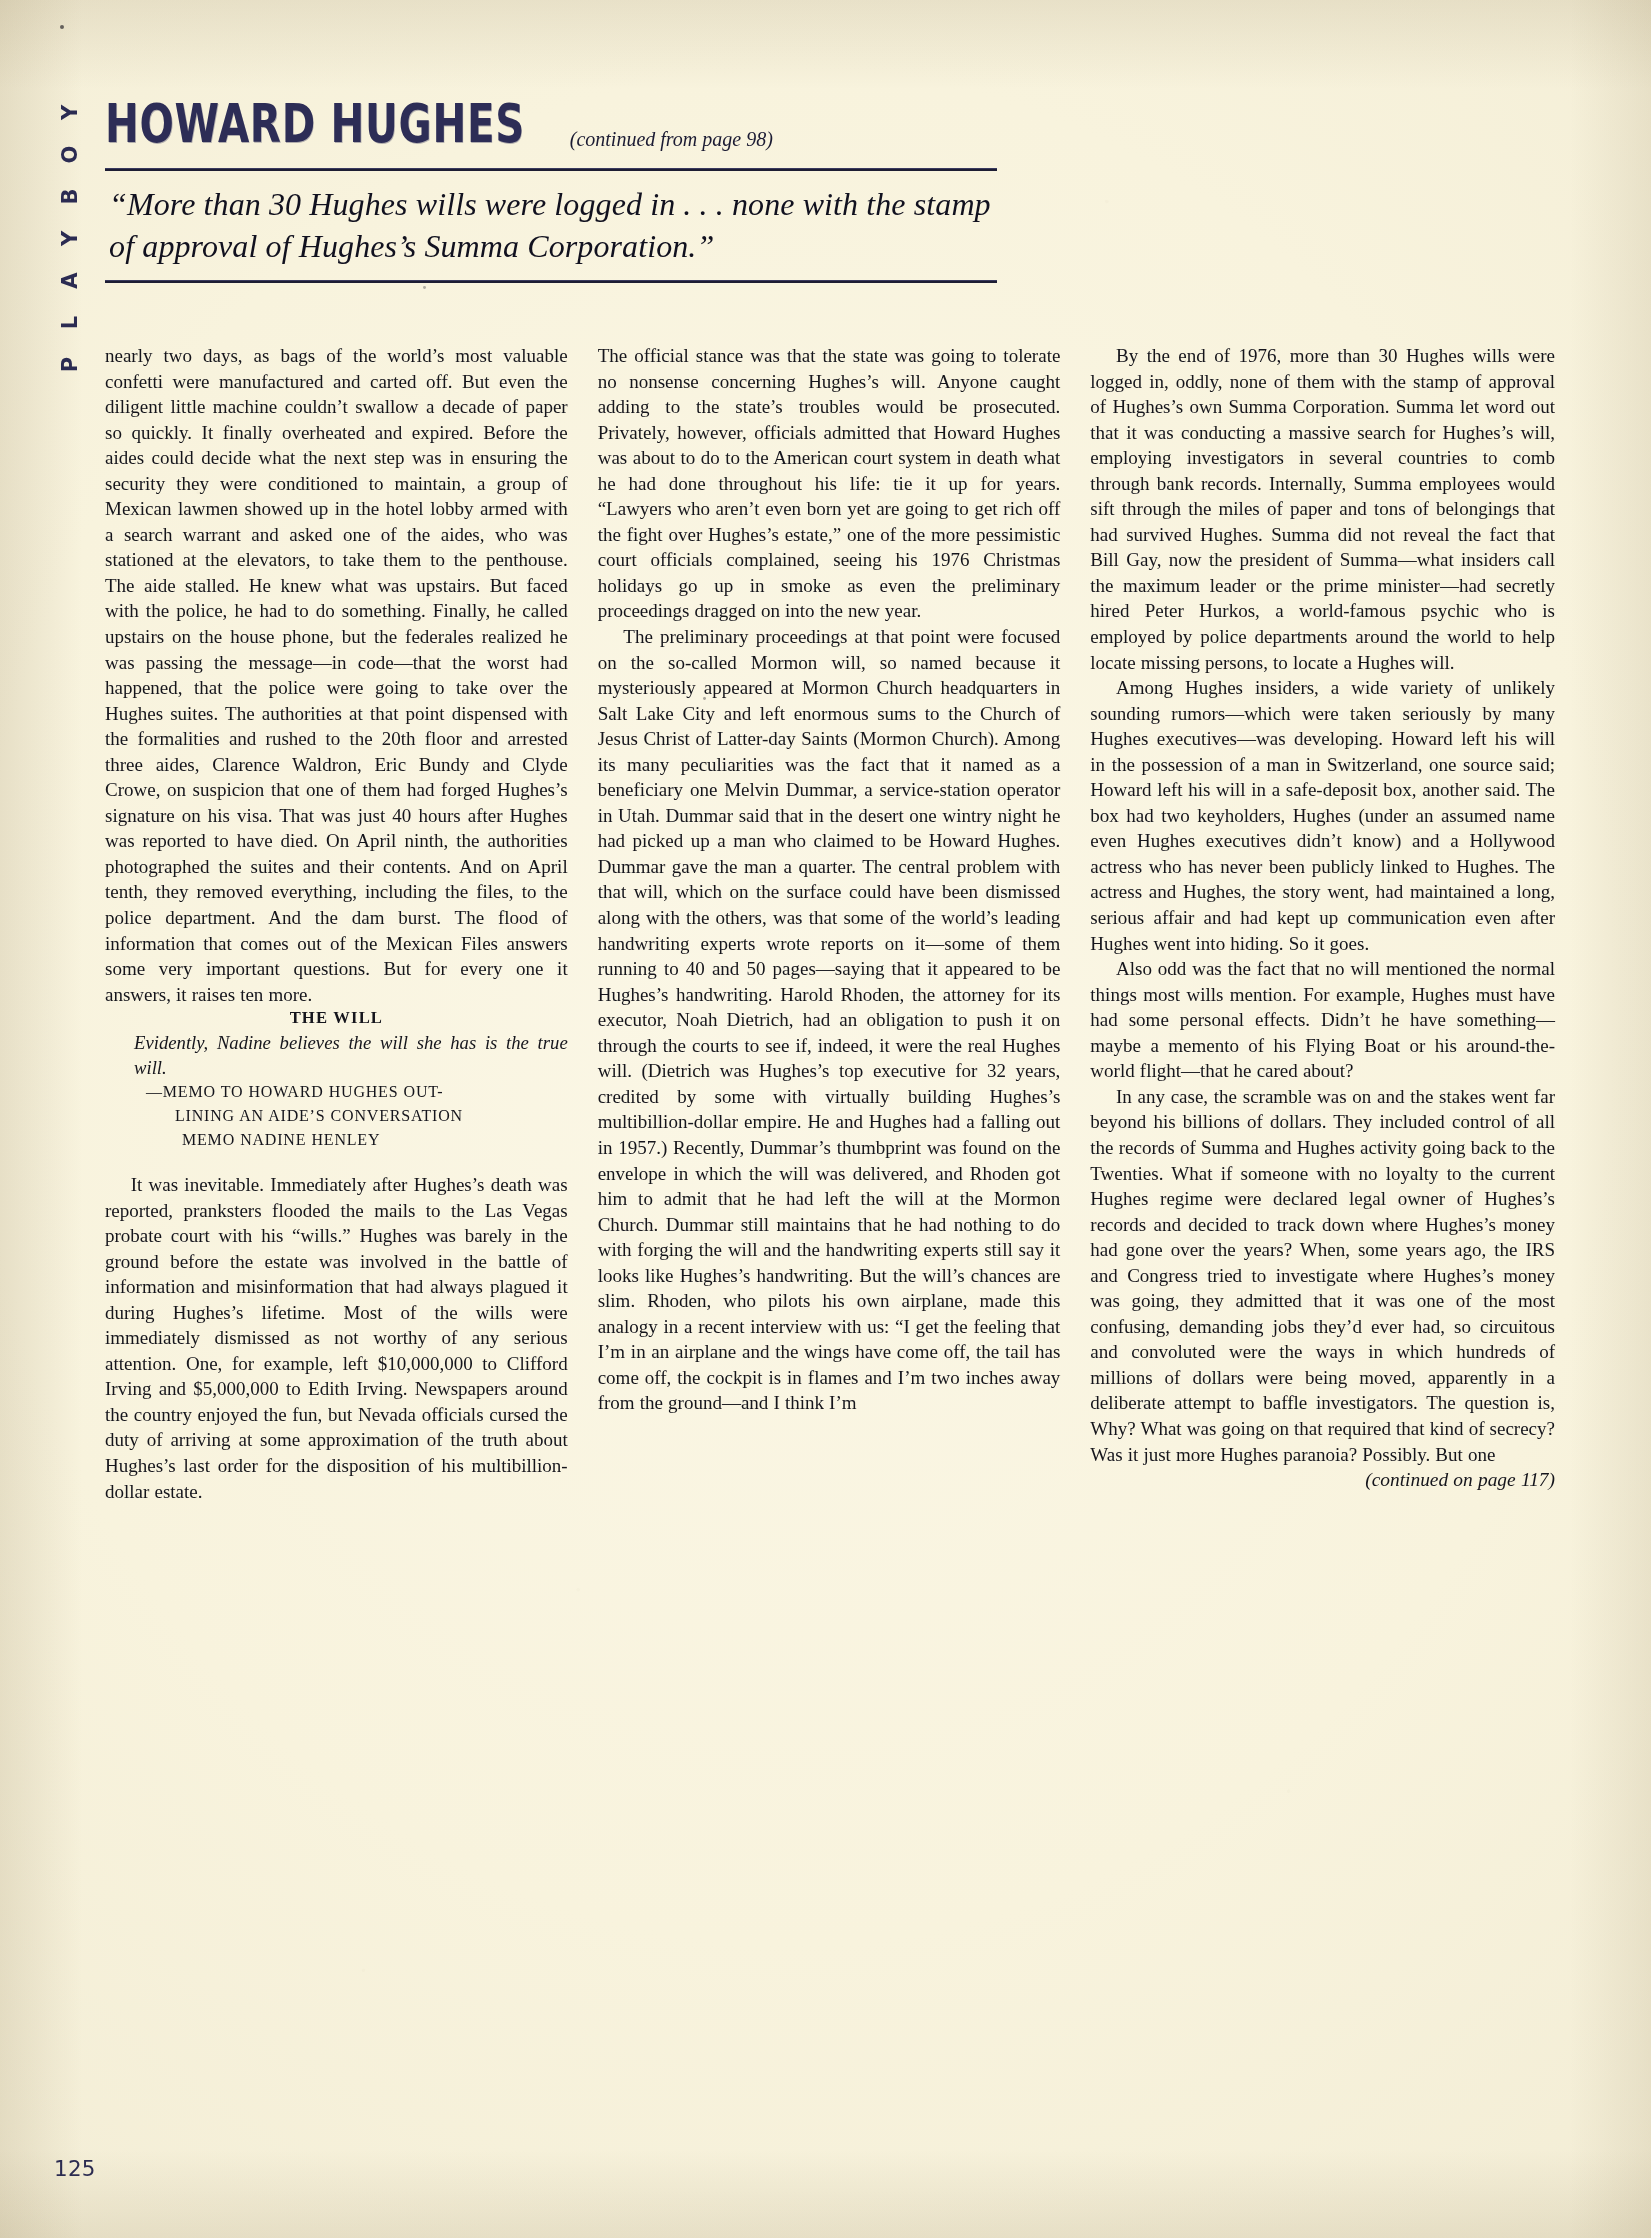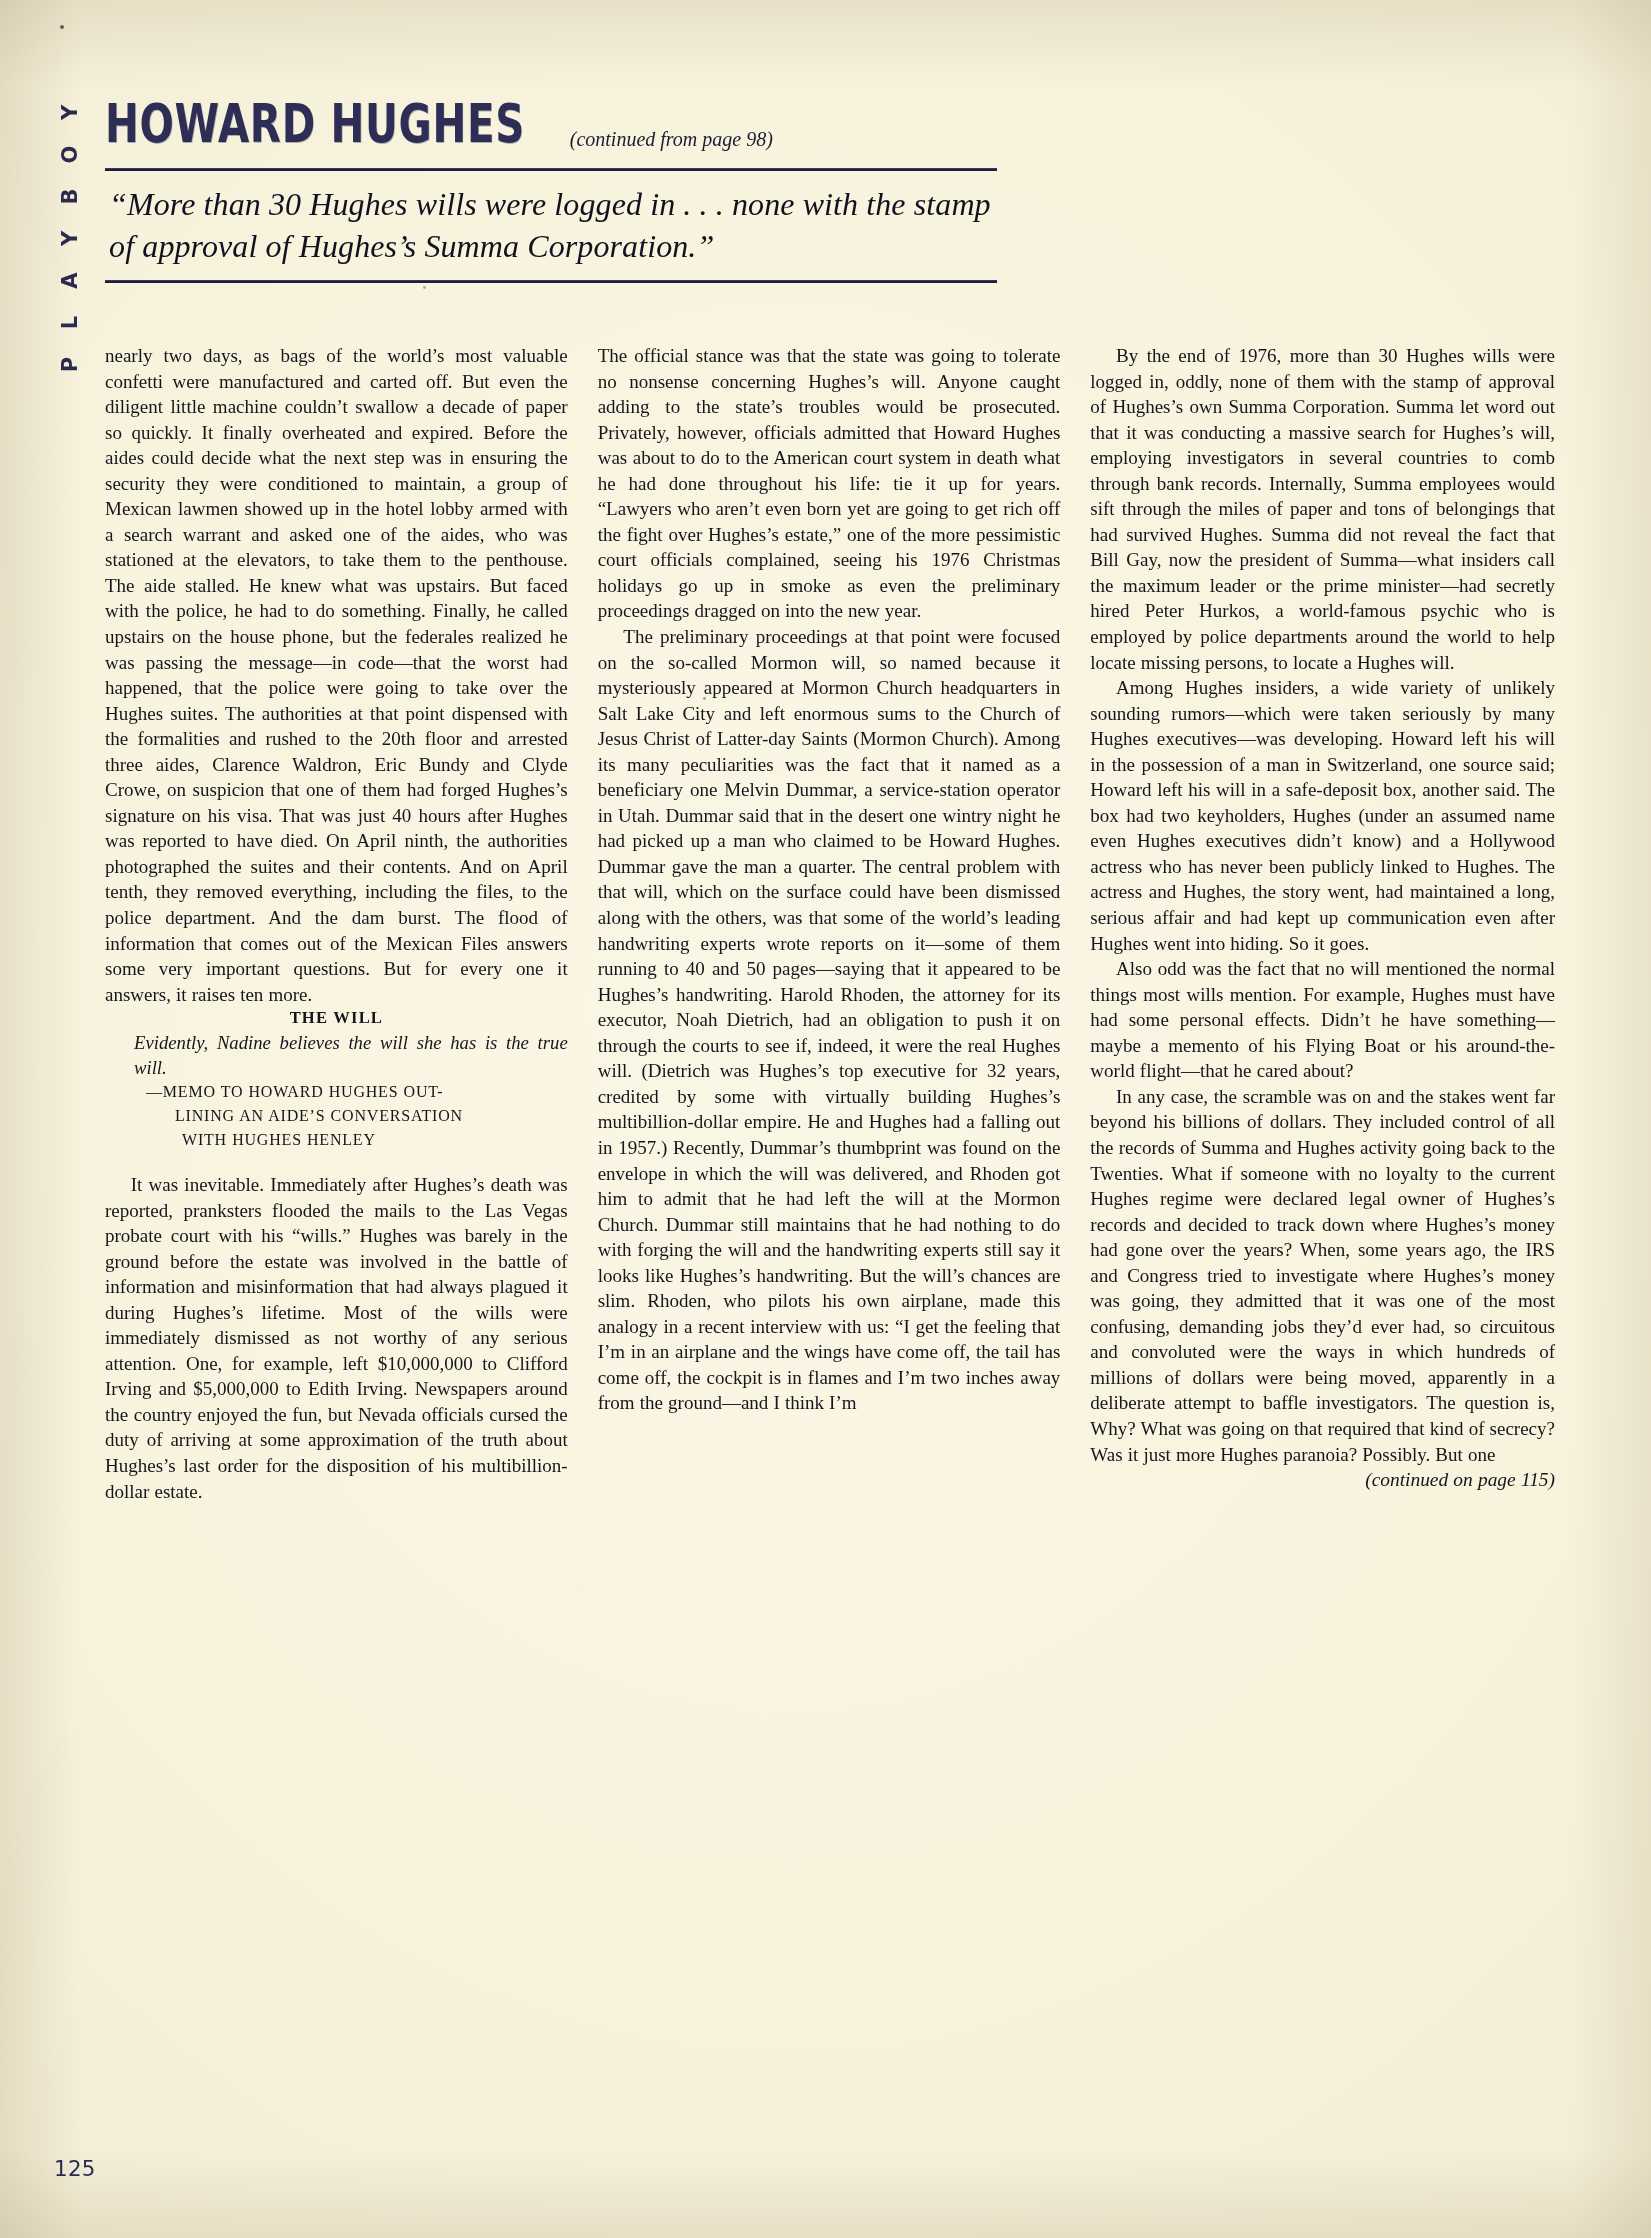--- a/index.html
+++ b/index.html
@@ -215,37 +215,37 @@
 
   <div class="cols">
 
     <div class="col c1">
       <p class="first">nearly two days, as bags of the world’s most valuable confetti were manufactured and carted off. But even the diligent little machine couldn’t swallow a decade of paper so quickly. It finally overheated and expired. Before the aides could decide what the next step was in ensuring the security they were conditioned to maintain, a group of Mexican lawmen showed up in the hotel lobby armed with a search warrant and asked one of the aides, who was stationed at the elevators, to take them to the penthouse. The aide stalled. He knew what was upstairs. But faced with the police, he had to do something. Finally, he called upstairs on the house phone, but the federales realized he was passing the message—in code—that the worst had happened, that the police were going to take over the Hughes suites. The authorities at that point dispensed with the formalities and rushed to the 20th floor and arrested three aides, Clarence Waldron, Eric Bundy and Clyde Crowe, on suspicion that one of them had forged Hughes’s signature on his visa. That was just 40 hours after Hughes was reported to have died. On April ninth, the authorities photographed the suites and their contents. And on April tenth, they removed everything, including the files, to the police department. And the dam burst. The flood of information that comes out of the Mexican Files answers some very important questions. But for every one it answers, it raises ten more.</p>
       <p class="subhead">THE WILL</p>
       <p class="memo">Evidently, Nadine believes the will she has is the true will.</p>
       <p class="attrib">
         <span class="ln l1">—MEMO TO HOWARD HUGHES OUT-</span>
         <span class="ln l2">LINING AN AIDE’S CONVERSATION</span>
-        <span class="ln l3">WITH HUGHES HENLEY</span>
+        <span class="ln l3">MEMO NADINE HENLEY</span>
       </p>
       <div class="gap"></div>
       <p>It was inevitable. Immediately after Hughes’s death was reported, pranksters flooded the mails to the Las Vegas probate court with his “wills.” Hughes was barely in the ground before the estate was involved in the battle of information and misinformation that had always plagued it during Hughes’s lifetime. Most of the wills were immediately dismissed as not worthy of any serious attention. One, for example, left $10,000,000 to Clifford Irving and $5,000,000 to Edith Irving. Newspapers around the country enjoyed the fun, but Nevada officials cursed the duty of arriving at some approximation of the truth about Hughes’s last order for the disposition of his multibillion-dollar estate.</p>
     </div>
 
     <div class="col c2">
       <p class="first">The official stance was that the state was going to tolerate no nonsense concerning Hughes’s will. Anyone caught adding to the state’s troubles would be prosecuted. Privately, however, officials admitted that Howard Hughes was about to do to the American court system in death what he had done throughout his life: tie it up for years. “Lawyers who aren’t even born yet are going to get rich off the fight over Hughes’s estate,” one of the more pessimistic court officials complained, seeing his 1976 Christmas holidays go up in smoke as even the preliminary proceedings dragged on into the new year.</p>
       <p>The preliminary proceedings at that point were focused on the so-called Mormon will, so named because it mysteriously appeared at Mormon Church headquarters in Salt Lake City and left enormous sums to the Church of Jesus Christ of Latter-day Saints (Mormon Church). Among its many peculiarities was the fact that it named as a beneficiary one Melvin Dummar, a service-station operator in Utah. Dummar said that in the desert one wintry night he had picked up a man who claimed to be Howard Hughes. Dummar gave the man a quarter. The central problem with that will, which on the surface could have been dismissed along with the others, was that some of the world’s leading handwriting experts wrote reports on it—some of them running to 40 and 50 pages—saying that it appeared to be Hughes’s handwriting. Harold Rhoden, the attorney for its executor, Noah Dietrich, had an obligation to push it on through the courts to see if, indeed, it were the real Hughes will. (Dietrich was Hughes’s top executive for 32 years, credited by some with virtually building Hughes’s multibillion-dollar empire. He and Hughes had a falling out in 1957.) Recently, Dummar’s thumbprint was found on the envelope in which the will was delivered, and Rhoden got him to admit that he had left the will at the Mormon Church. Dummar still maintains that he had nothing to do with forging the will and the handwriting experts still say it looks like Hughes’s handwriting. But the will’s chances are slim. Rhoden, who pilots his own airplane, made this analogy in a recent interview with us: “I get the feeling that I’m in an airplane and the wings have come off, the tail has come off, the cockpit is in flames and I’m two inches away from the ground—and I think I’m</p>
     </div>
 
     <div class="col c3">
       <p>By the end of 1976, more than 30 Hughes wills were logged in, oddly, none of them with the stamp of approval of Hughes’s own Summa Corporation. Summa let word out that it was conducting a massive search for Hughes’s will, employing investigators in several countries to comb through bank records. Internally, Summa employees would sift through the miles of paper and tons of belongings that had survived Hughes. Summa did not reveal the fact that Bill Gay, now the president of Summa—what insiders call the maximum leader or the prime minister—had secretly hired Peter Hurkos, a world-famous psychic who is employed by police departments around the world to help locate missing persons, to locate a Hughes will.</p>
       <p>Among Hughes insiders, a wide variety of unlikely sounding rumors—which were taken seriously by many Hughes executives—was developing. Howard left his will in the possession of a man in Switzerland, one source said; Howard left his will in a safe-deposit box, another said. The box had two keyholders, Hughes (under an assumed name even Hughes executives didn’t know) and a Hollywood actress who has never been publicly linked to Hughes. The actress and Hughes, the story went, had maintained a long, serious affair and had kept up communication even after Hughes went into hiding. So it goes.</p>
       <p>Also odd was the fact that no will mentioned the normal things most wills mention. For example, Hughes must have had some personal effects. Didn’t he have something—maybe a memento of his Flying Boat or his around-the-world flight—that he cared about?</p>
       <p>In any case, the scramble was on and the stakes went far beyond his billions of dollars. They included control of all the records of Summa and Hughes activity going back to the Twenties. What if someone with no loyalty to the current Hughes regime were declared legal owner of Hughes’s records and decided to track down where Hughes’s money had gone over the years? When, some years ago, the IRS and Congress tried to investigate where Hughes’s money was going, they admitted that it was one of the most confusing, demanding jobs they’d ever had, so circuitous and convoluted were the ways in which hundreds of millions of dollars were being moved, apparently in a deliberate attempt to baffle investigators. The question is, Why? What was going on that required that kind of secrecy? Was it just more Hughes paranoia? Possibly. But one</p>
-      <p class="col-footer">(continued on page 115)</p>
+      <p class="col-footer">(continued on page 117)</p>
     </div>
 
   </div>
 
   <div class="folio">125</div>
 
 </div>
 
 
 </body></html>

